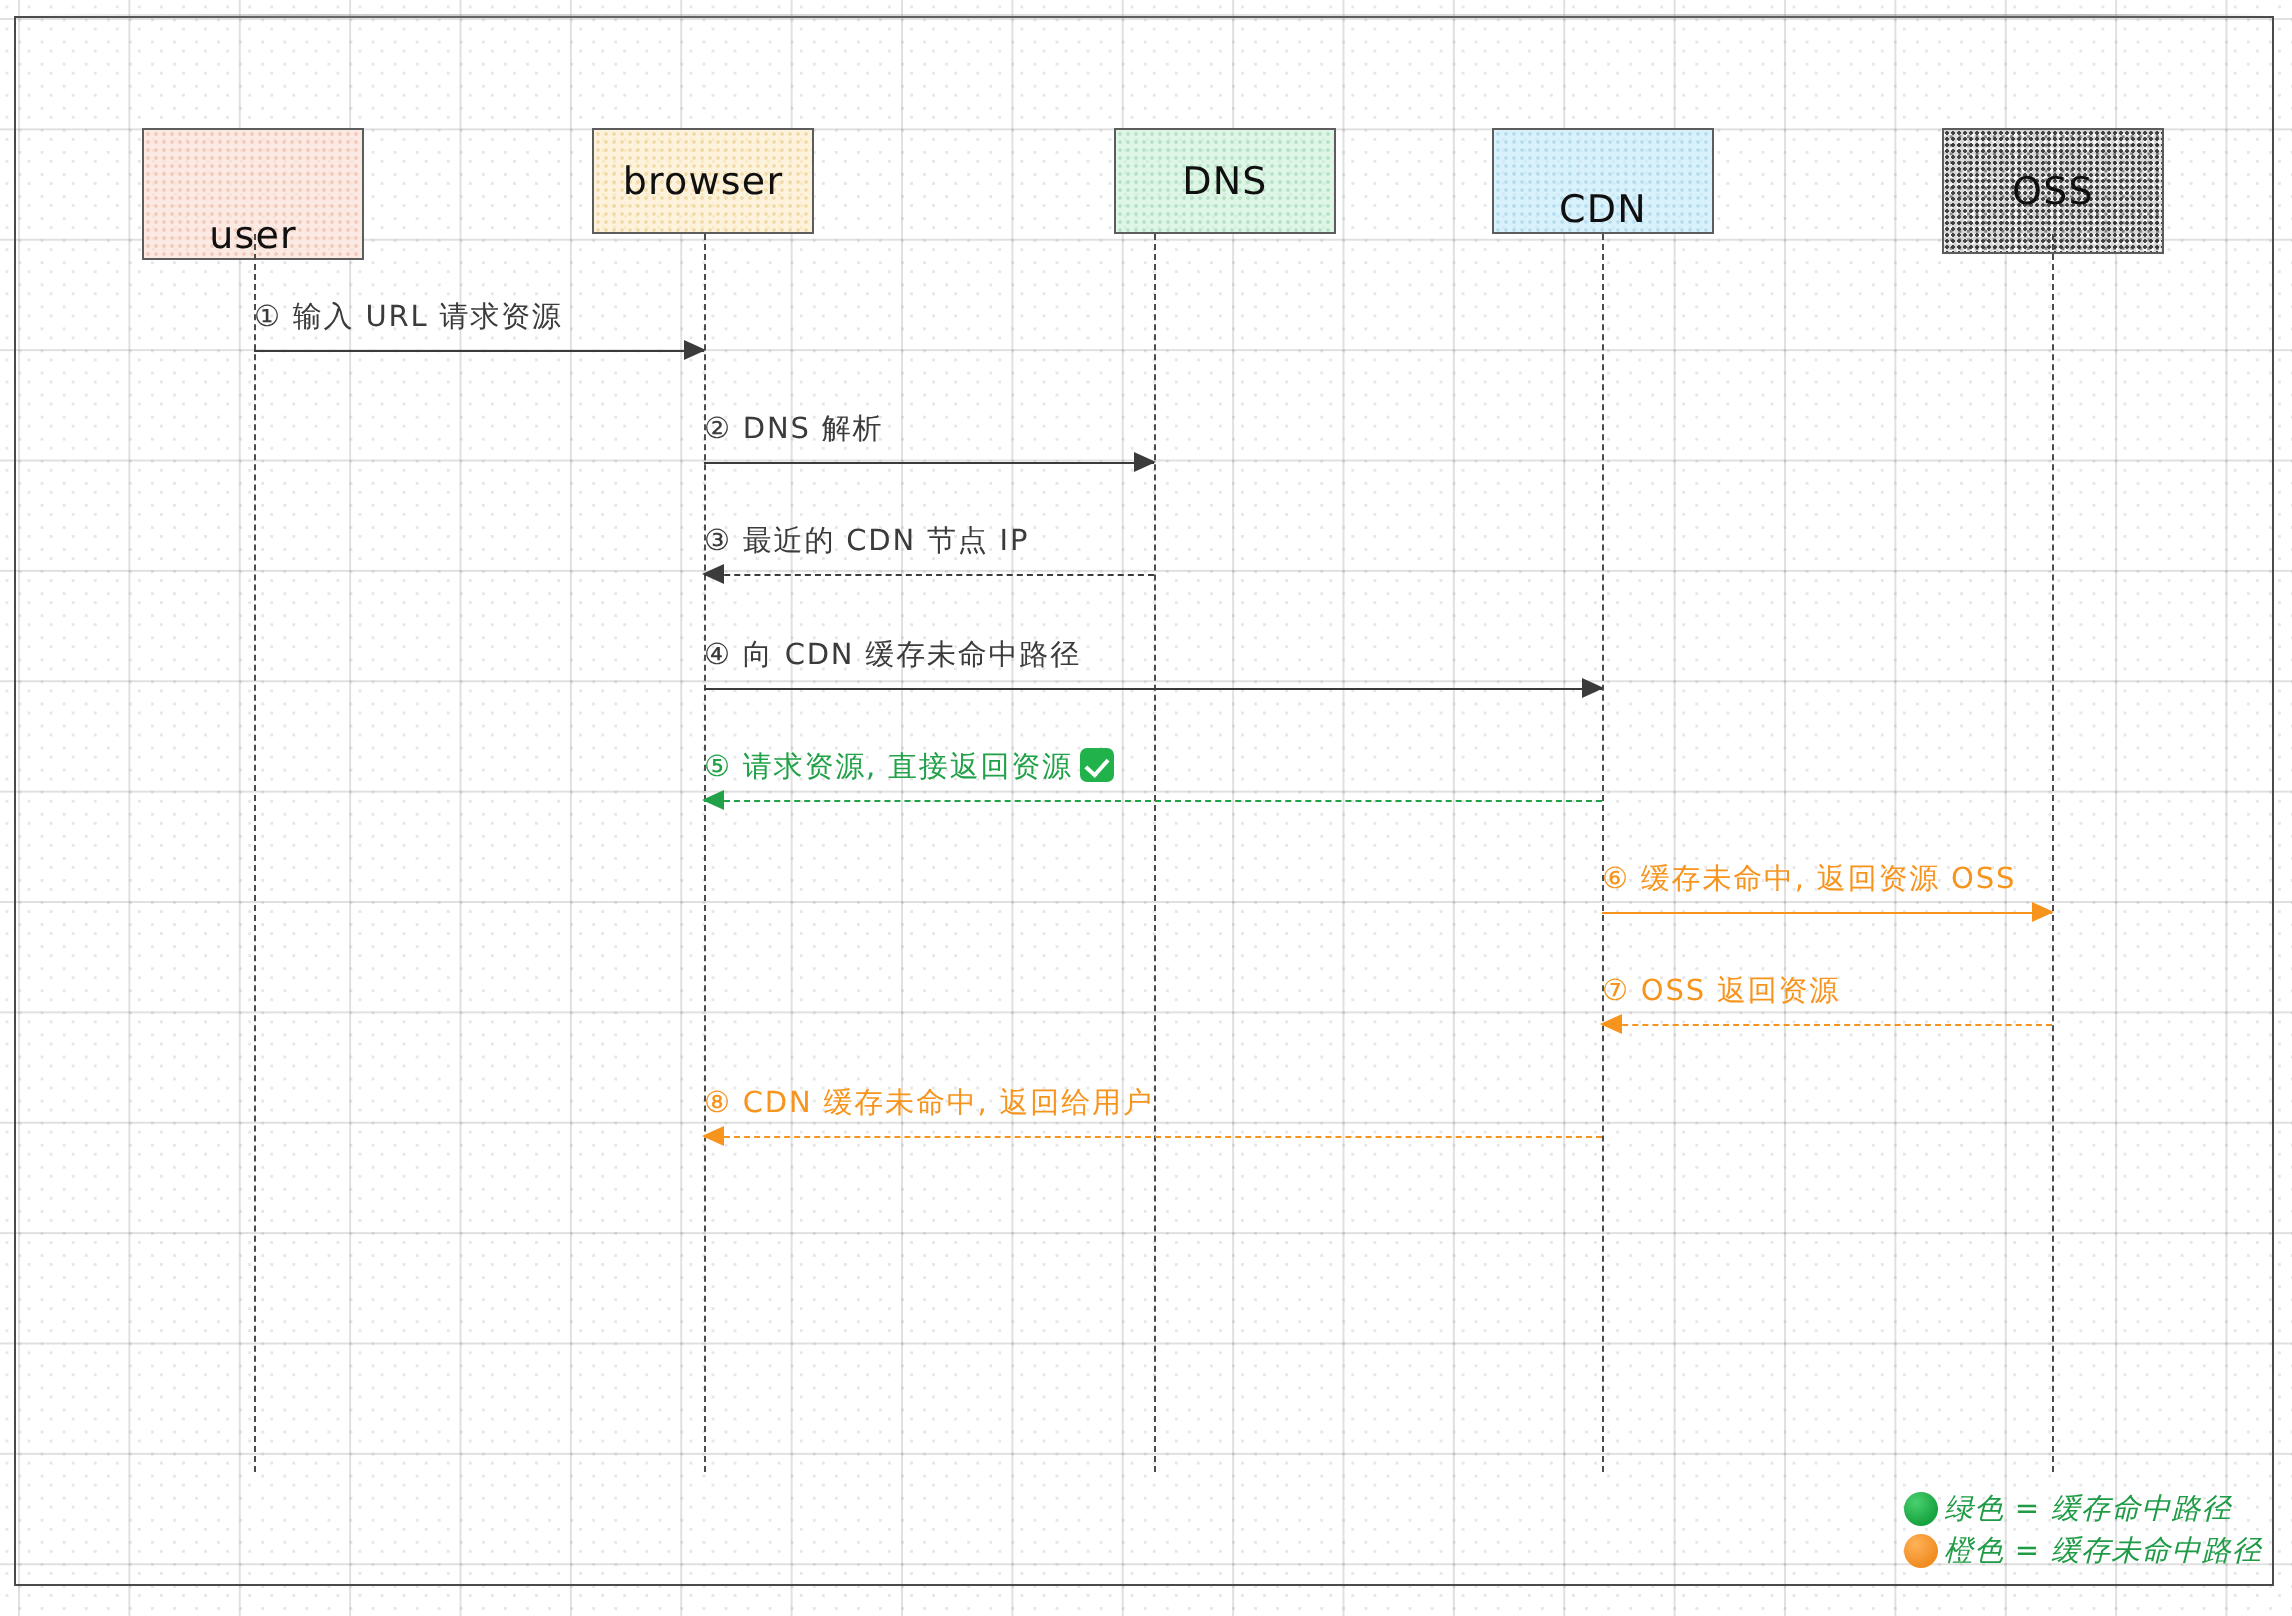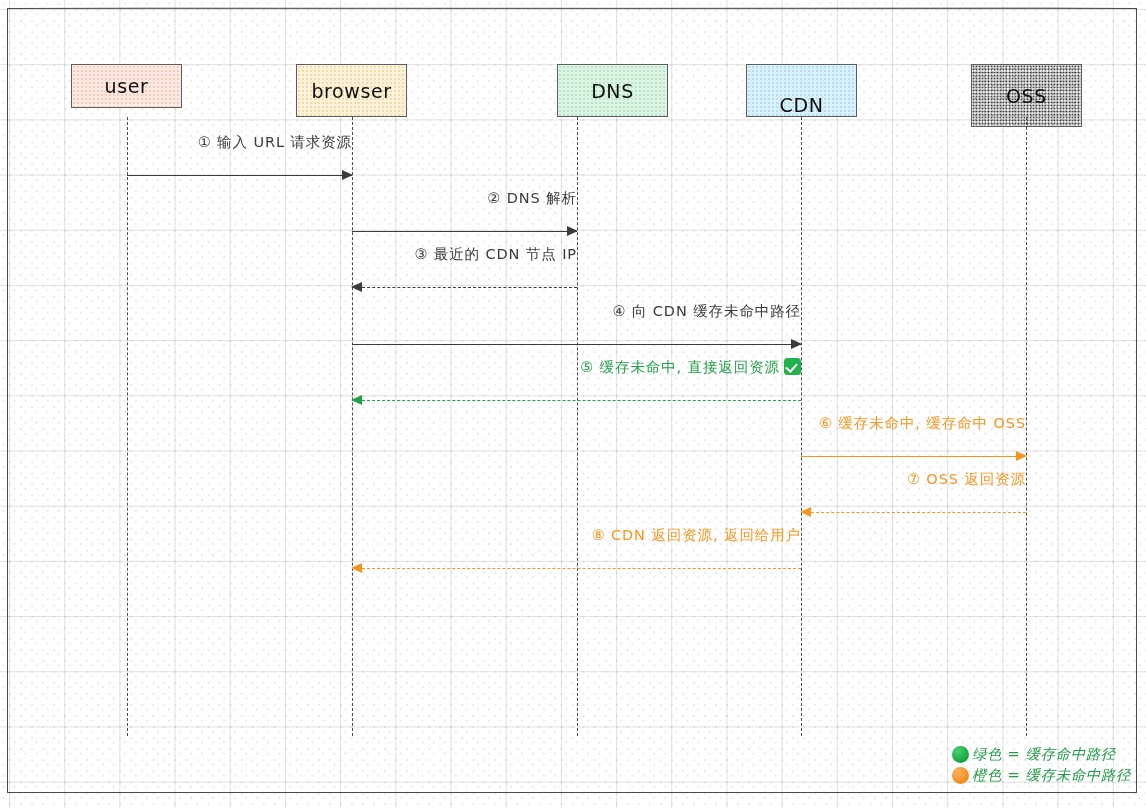--- a/index.html
+++ b/index.html
@@ -116,23 +116,23 @@
   .msg .head{
     position:absolute;top:-5.5px;
     width:0;height:0;
     border-top:5.5px solid transparent;
     border-bottom:5.5px solid transparent;
   }
   .msg .head.right{right:-1px;border-left:11px solid var(--c);}
   .msg .head.left{left:-1px;border-right:11px solid var(--c);}
   .msg .label{
     position:absolute;
-    bottom:24px;
+    bottom:7px;
     width:100%;
-    text-align:right;
+    text-align:left;
     color:var(--c);
     font-size:14.5px;
     letter-spacing:.9px;
     white-space:nowrap;
     line-height:1.1;
   }
   .msg .label .chk{
     display:inline-block;
     width:17px;height:17px;
     border-radius:3.5px;
@@ -171,21 +171,21 @@
   .legend-dot.orange{background:radial-gradient(circle at 35% 30%,#ffb25a,#f08c20 70%);}
 </style>
 </head>
 <body>
 
 <div id="canvas">
 
   <div id="frame"></div>
 
   <div id="participants-layer">
-      <div class="participant p-user" style="left: 71px; top: 64px; width: 111px; height: 44px;">
+      <div class="participant p-user" style="left: 71px; top: 64px; width: 111px; height: 66px; align-items: flex-end;">
         <span>user</span>
       </div>
       <div class="participant p-browser" style="left: 296px; top: 64px; width: 111px; height: 53px;">
         <span>browser</span>
       </div>
       <div class="participant p-dns" style="left: 521px; top: 64px; width: 111px; height: 53px; margin-left: 36px;">
         <span>DNS</span>
       </div>
       <div class="participant p-cdn" style="left: 746px; top: 64px; width: 111px; height: 53px;">
         <span>CDN</span>
@@ -218,36 +218,36 @@
         <div class="label"><span>③ 最近的 CDN 节点 IP</span></div>
       </div>
       <div class="msg solid" style="left: 352px; top: 344px; width: 449px; --c: #3b3b3b;">
         <div class="line"></div>
         <div class="head right"></div>
         <div class="label"><span>④ 向 CDN 缓存未命中路径</span></div>
       </div>
       <div class="msg dashed" style="left: 352px; top: 400px; width: 449px; --c: #21a148;">
         <div class="line"></div>
         <div class="head left"></div>
-        <div class="label"><span>⑤ 缓存未命中, 直接返回资源</span><span class="chk"></span></div>
+        <div class="label"><span>⑤ 请求资源, 直接返回资源</span><span class="chk"></span></div>
       </div>
       <div class="msg solid" style="left: 801px; top: 456px; width: 225px; --c: #f7941d;">
         <div class="line"></div>
         <div class="head right"></div>
-        <div class="label"><span>⑥ 缓存未命中, 缓存命中 OSS</span></div>
+        <div class="label"><span>⑥ 缓存未命中, 返回资源 OSS</span></div>
       </div>
       <div class="msg dashed" style="left: 801px; top: 512px; width: 225px; --c: #f7941d;">
         <div class="line"></div>
         <div class="head left"></div>
         <div class="label"><span>⑦ OSS 返回资源</span></div>
       </div>
       <div class="msg dashed" style="left: 352px; top: 568px; width: 449px; --c: #f7941d;">
         <div class="line"></div>
         <div class="head left"></div>
-        <div class="label"><span>⑧ CDN 返回资源, 返回给用户</span></div>
+        <div class="label"><span>⑧ CDN 缓存未命中, 返回给用户</span></div>
       </div>
     </div>
 
   <div id="legend" style="left: 952px; top: 745px;">
       <div class="legend-row">
         <span class="legend-dot green"></span>
         <span style="color: rgb(31, 155, 69);">绿色 = 缓存命中路径</span>
       </div>
       <div class="legend-row">
         <span class="legend-dot orange"></span>

